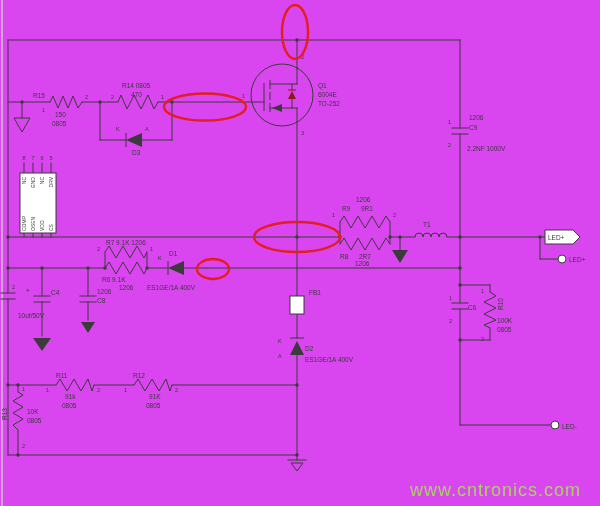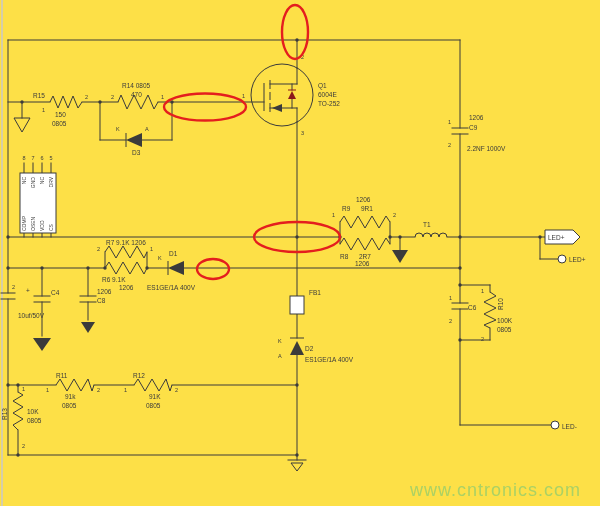--- a/index.html
+++ b/index.html
@@ -1,16 +1,16 @@
 <!DOCTYPE html>
 <html><head>
 <meta charset="utf-8">
 <style>
   html,body{margin:0;padding:0;background:#ffffff;}
-  .stage{width:600px;height:506px;position:relative;background:#fde047;overflow:hidden;}
+  .stage{width:600px;height:506px;position:relative;background:#d946ef;overflow:hidden;}
   svg{display:block;font-family:"Liberation Sans",sans-serif;}
   .wire{stroke:#3b3b3b;stroke-width:1;fill:none;stroke-linecap:square;}
   .comp{stroke:#3b3b3b;stroke-width:1;fill:none;}
   .compw{stroke:#3b3b3b;stroke-width:1;fill:#ffffff;}
   .fillc{fill:#3b3b3b;stroke:none;}
   .dot{fill:#3b3b3b;stroke:none;}
   .lbl{font-size:6.5px;fill:#3b3b3b;}
   .pin{font-size:5.5px;fill:#3b3b3b;}
   .ic{font-size:5px;fill:#3b3b3b;}
   .ann{fill:none;stroke-width:2.4;}

